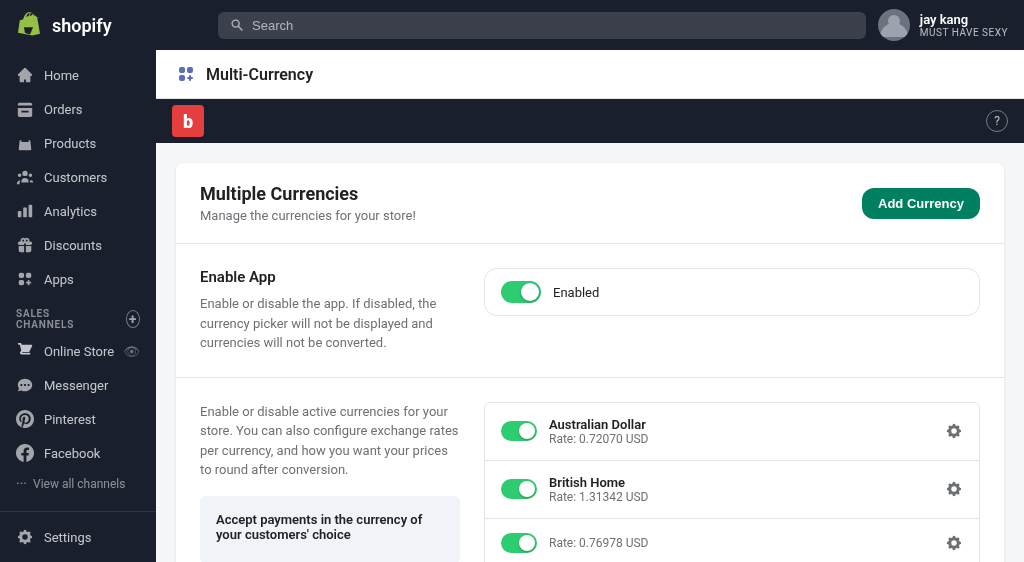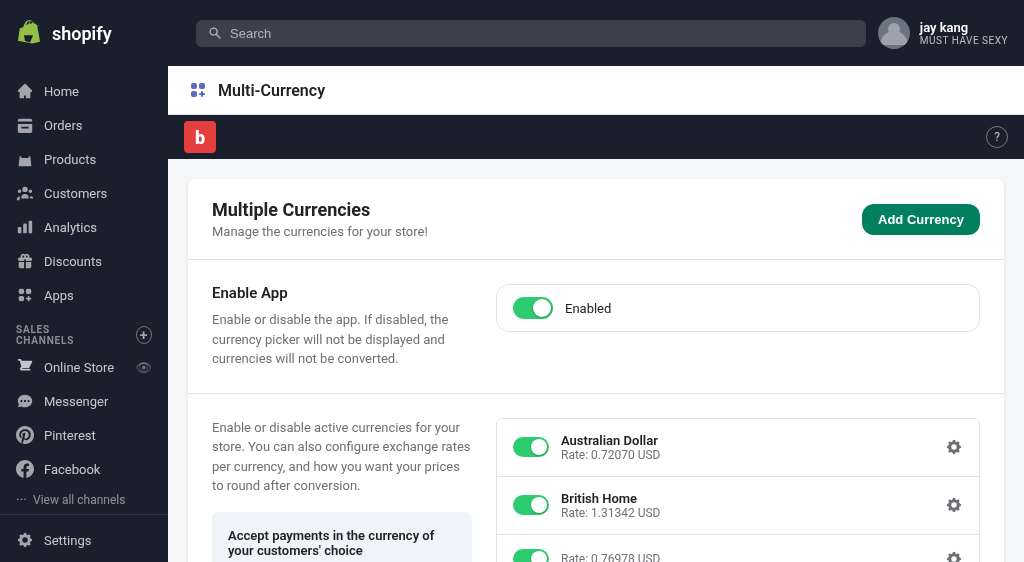--- a/index.html
+++ b/index.html
@@ -1,21 +1,21 @@
 <!DOCTYPE html>
 <html><head>
   <meta charset="utf-8">
   <style>
     * { box-sizing: border-box; margin: 0; padding: 0; }
     body { font-family: -apple-system, BlinkMacSystemFont, 'Segoe UI', Roboto, sans-serif; font-size: 13px; background: #f4f6f8; display: flex; flex-direction: column; height: 562px; overflow: hidden; }
 
     
     .top-nav {
       background: #1a1f2e;
-      height: 66px;
+      height: 50px;
       display: flex;
       align-items: center;
       padding: 0 16px;
       gap: 12px;
       flex-shrink: 0;
     }
     .shopify-logo {
       display: flex;
       align-items: center;
       gap: 8px;
@@ -27,20 +27,21 @@
     }
     .shopify-logo svg { width: 28px; height: 28px; }
     .search-bar {
       flex: 1;
       display: flex;
       align-items: center;
       background: rgba(255,255,255,0.15);
       border-radius: 6px;
       padding: 6px 12px;
       gap: 8px;
+      margin-left: 22px;
     }
     .search-bar input {
       background: transparent;
       border: none;
       outline: none;
       color: white;
       font-size: 13px;
       flex: 1;
     }
     .search-bar input::placeholder { color: rgba(255,255,255,0.6); }
@@ -65,21 +66,21 @@
 
     
     .app-body {
       display: flex;
       flex: 1;
       overflow: hidden;
     }
 
     
     .sidebar {
-      width: 168px;
+      width: 156px;
       background: #1a1f2e;
       flex-shrink: 0;
       overflow-y: auto;
       padding: 8px 0;
       display: flex;
       flex-direction: column;
     }
     .nav-item {
       display: flex;
       align-items: center;

